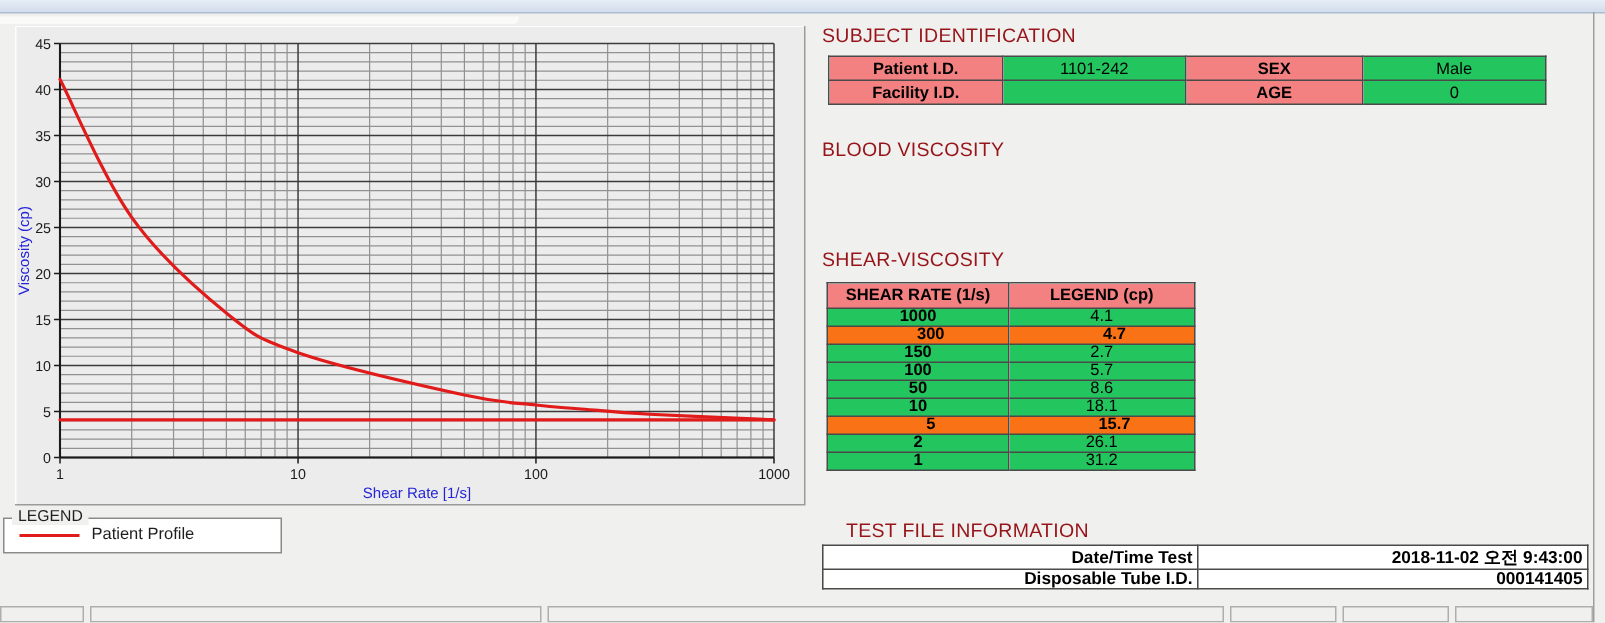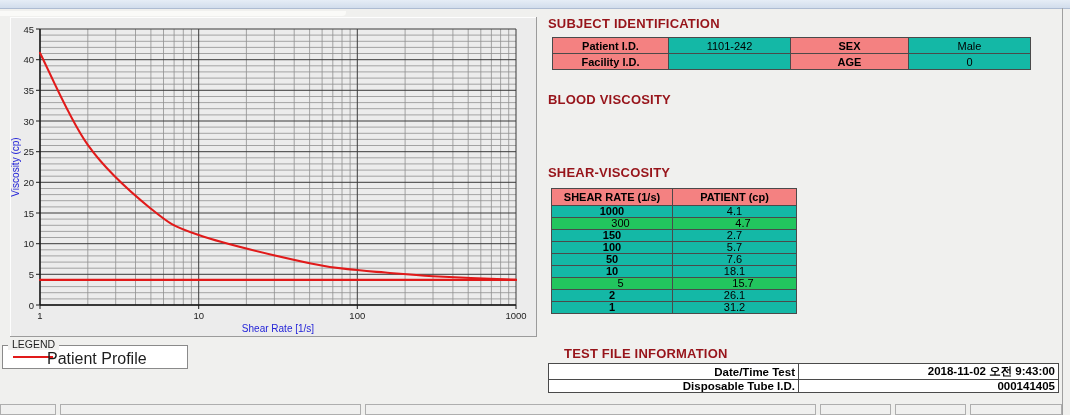--- a/index.html
+++ b/index.html
@@ -11,36 +11,36 @@
   .tabhint{position:absolute;left:0;top:11px;width:346px;height:5px;background:#fafaf8;border-radius:0 0 4px 0;}
   .win-edge{position:absolute;left:1062px;top:8px;width:1px;height:407px;background:#9f9f9f;}
 
   .chart-panel{position:absolute;left:10px;top:17px;width:527px;height:320px;background:#ececec;
     box-shadow:inset -1px -1px 0 #9b9b9b, inset 1px 1px 0 #fdfdfd;}
   .chart-panel svg{position:absolute;left:0;top:0;}
 
   .legend-box{position:absolute;left:2px;top:345px;width:184px;height:22px;background:#ffffff;border:1px solid #8a8a8a;}
   .legend-caption{position:absolute;left:8px;top:338px;background:#f0f0ee;padding:0 4px;font-size:10.5px;color:#1e1e1e;}
   .legend-swatch{position:absolute;left:10px;top:10px;width:40px;height:2px;}
-  .legend-label{position:absolute;left:44px;top:4px;font-size:16px;color:#1e1e1e;}
-
-  .section-title{position:absolute;left:548px;font-weight:bold;font-size:13px;color:#97141a;letter-spacing:.2px;}
+  .legend-label{position:absolute;left:58px;top:4px;font-size:11px;color:#1e1e1e;}
+
+  .section-title{position:absolute;left:548px;font-weight:normal;font-size:13px;color:#97141a;letter-spacing:.2px;}
 
   table.tbl{position:absolute;border-collapse:collapse;font-size:11px;color:#000;table-layout:fixed;}
   .tbl td,.tbl th{border:1px solid #4a4a4a;padding:0 3px;text-align:center;overflow:hidden;white-space:nowrap;}
   .lbl{background:#f48181;font-weight:bold;}
-  .val{background:#14b8a6;}
+  .val{background:#22c55e;}
   .bold{font-weight:bold;}
 
   table.subject td{height:15px;}
   table.blood td,table.blood th{height:13px;}
   table.shear th{height:16px;}
   table.shear td{height:11px;line-height:11px;font-size:11px;}
   table.shear td.rate{font-weight:bold;}
-  table.shear tr.hl td{background:#22c55e;font-weight:normal;padding-left:20px;}
+  table.shear tr.hl td{background:#f97316;font-weight:bold;padding-left:20px;}
 
   table.testinfo td{height:12px;font-size:11.5px;background:#fff;}
   table.testinfo td.tlabel{text-align:right;font-weight:bold;}
   table.testinfo td.tvalue{text-align:right;font-weight:600;}
 
   .seg{position:absolute;top:404px;height:9px;background:#f0f0ef;border:1px solid #aeaeae;}
 </style>
 </head>
 <body>
 
@@ -197,21 +197,21 @@
 
   <div class="section-title" style="top:165px;">SHEAR-VISCOSITY</div>
   <table class="tbl shear" style="left:551px;top:188px;width:245px;">
     <colgroup>
         <col style="width:121px">
         <col style="width:124px">
       </colgroup>
     <thead>
       <tr>
         <th class="lbl">SHEAR RATE (1/s)</th>
-        <th class="lbl">PATIENT (cp)</th>
+        <th class="lbl">LEGEND (cp)</th>
       </tr>
     </thead>
     <tbody id="shear-tbody">
         <tr>
           <td class="val rate">1000</td>
           <td class="val">4.1</td>
         </tr>
         <tr class="hl">
           <td class="val rate">300</td>
           <td class="val">4.7</td>
@@ -219,21 +219,21 @@
         <tr>
           <td class="val rate">150</td>
           <td class="val">2.7</td>
         </tr>
         <tr>
           <td class="val rate">100</td>
           <td class="val">5.7</td>
         </tr>
         <tr>
           <td class="val rate">50</td>
-          <td class="val">7.6</td>
+          <td class="val">8.6</td>
         </tr>
         <tr>
           <td class="val rate">10</td>
           <td class="val">18.1</td>
         </tr>
         <tr class="hl">
           <td class="val rate">5</td>
           <td class="val">15.7</td>
         </tr>
         <tr>

